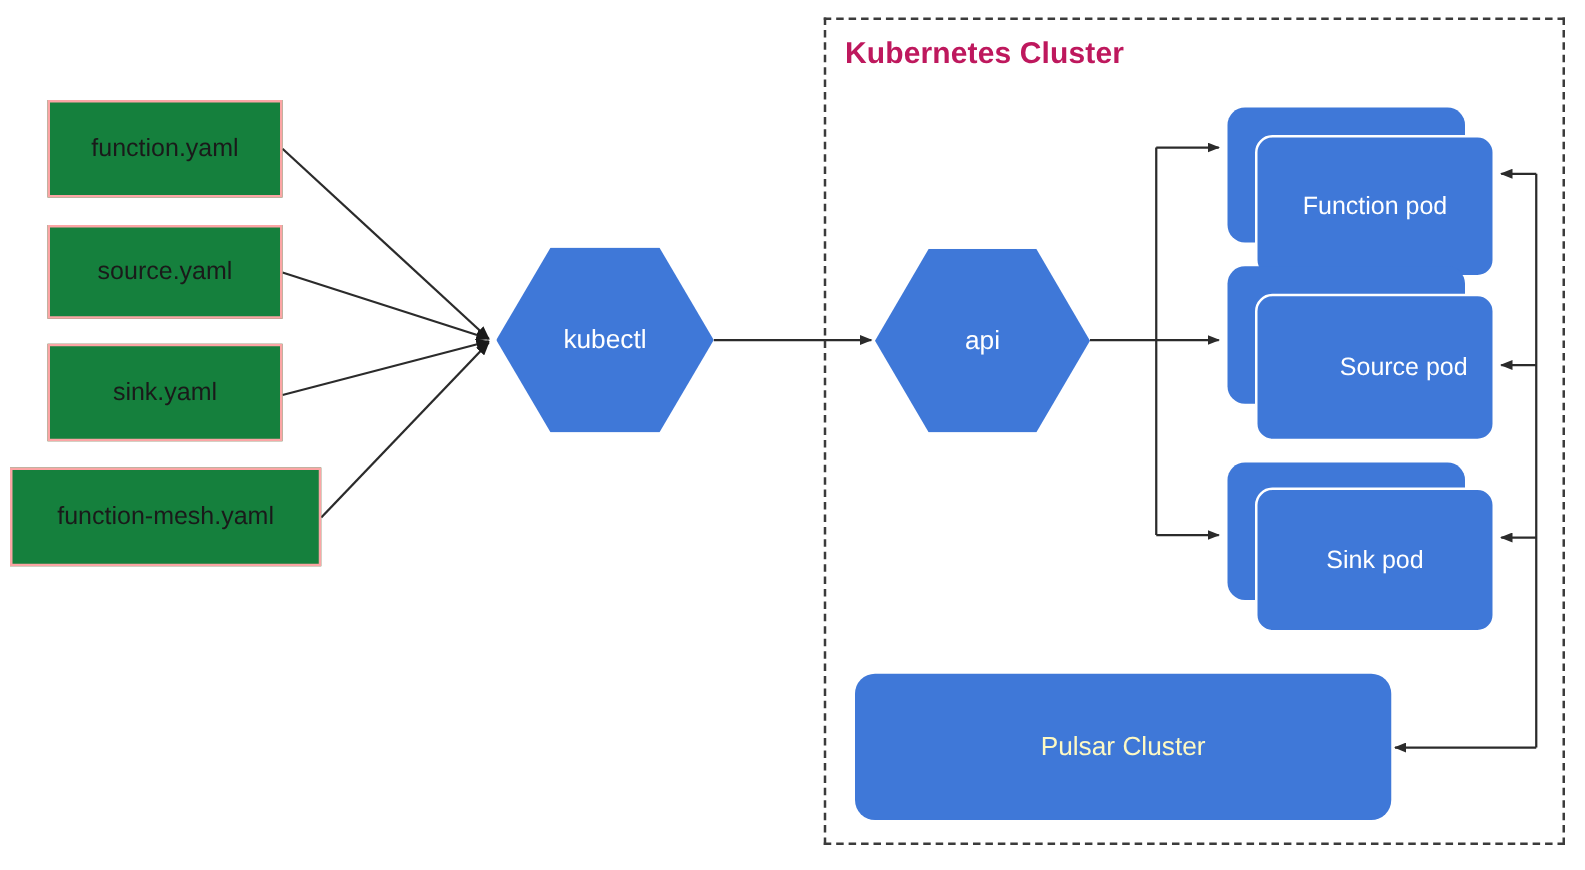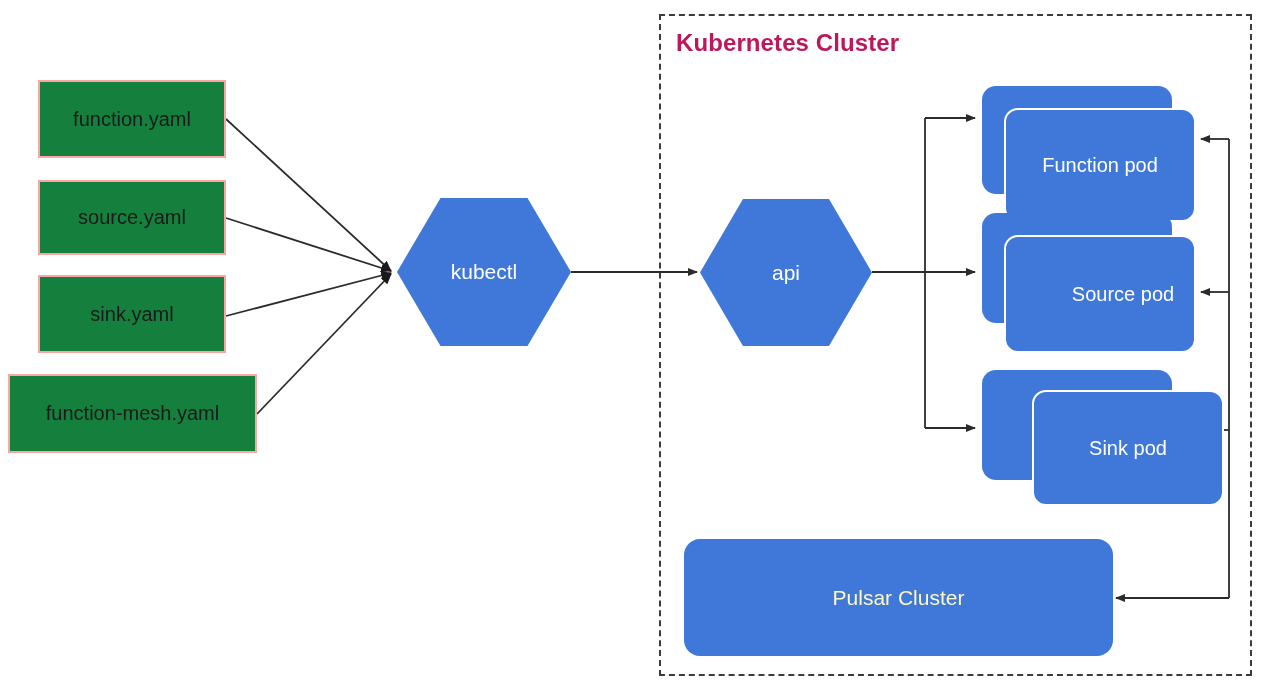--- a/index.html
+++ b/index.html
@@ -111,21 +111,21 @@
     font-size: 20px;
     color: #ffffff;
     white-space: nowrap;
   }
   #pod-function { left: 982px; top: 63px;  width: 214px; height: 136px; margin-top: 23px; }
   #pod-source   { left: 982px; top: 213px; width: 214px; height: 140px; }
   #pod-sink     { left: 982px; top: 370px; width: 214px; height: 136px; }
   #pod-source .pod-card-back  { height: 110px; }
   #pod-source .pod-card-front { top: 22px; height: 118px; padding-left: 46px; }
   #pod-sink .pod-card-back    { height: 110px; }
-  #pod-sink .pod-card-front   { top: 20px; height: 116px; margin-left: 28px; }
+  #pod-sink .pod-card-front   { top: 20px; height: 116px; }
 
   
   #pulsar-cluster {
     position: absolute;
     left: 684px;
     top: 539px;
     width: 429px;
     height: 117px;
     background: #3f78d8;
     border-radius: 16px;

